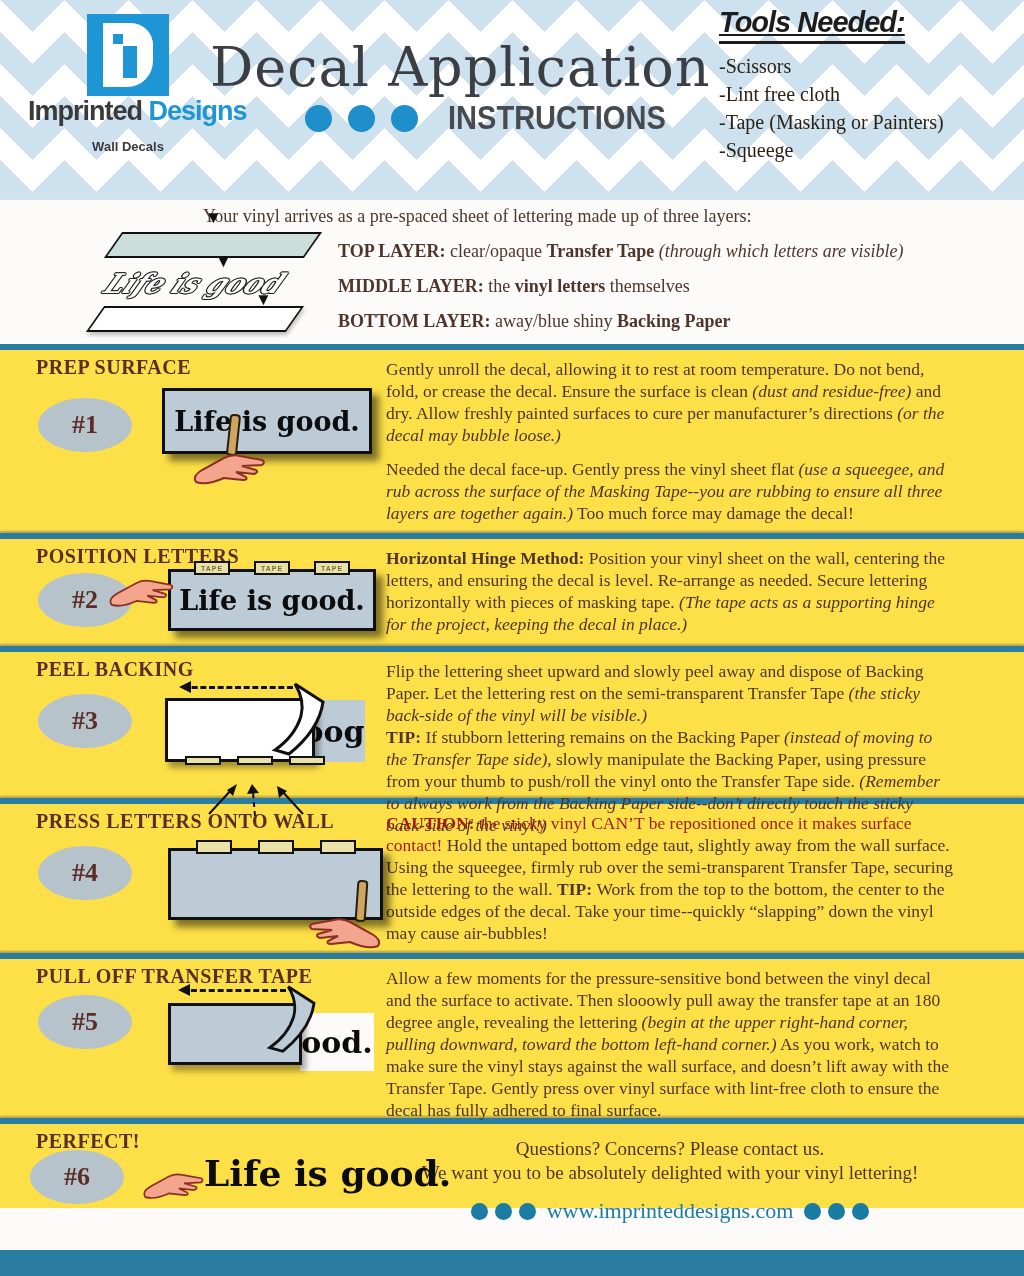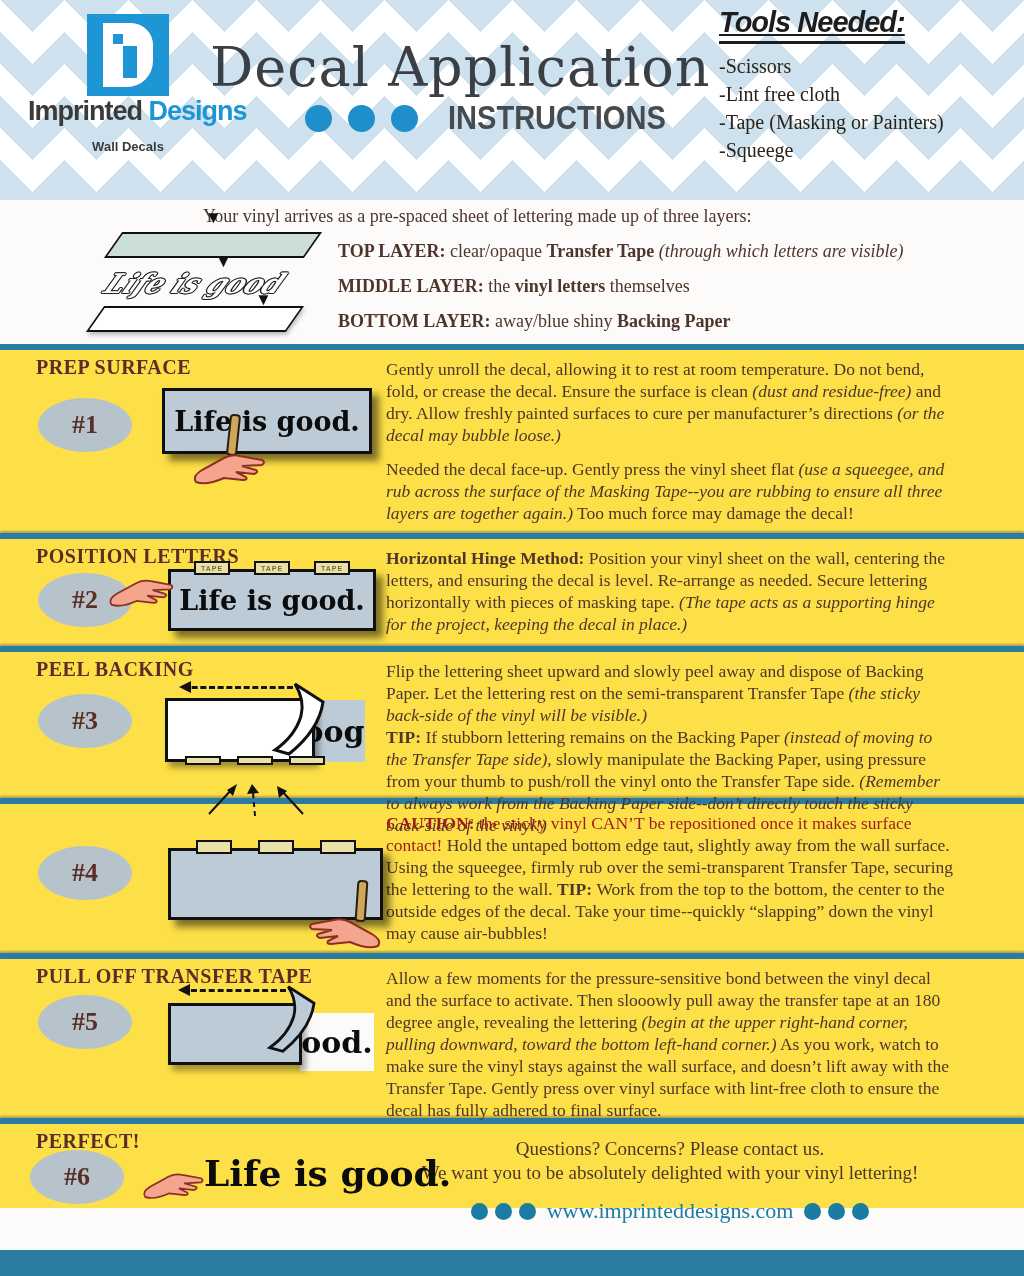--- a/index.html
+++ b/index.html
@@ -218,20 +218,21 @@
     </div>
     <div class="step-right">
       <p style="margin-bottom:0;"><span class="s-n">Flip the lettering sheet upward and slowly peel away and dispose of Backing Paper. Let the lettering rest on the semi-transparent Transfer Tape </span><span class="s-i">(the sticky back-side of the vinyl will be visible.)</span></p>
       <p><span class="s-b">TIP: </span><span class="s-n">If stubborn lettering remains on the Backing Paper </span><span class="s-i">(instead of moving to the Transfer Tape side)</span><span class="s-n">, slowly manipulate the Backing Paper, using pressure from your thumb to push/roll the vinyl onto the Transfer Tape side. </span><span class="s-i">(Remember to always work from the Backing Paper side--don’t directly touch the sticky back-side of the vinyl!)</span></p>
     </div>
   </div>
 
   <div class="divider"></div>
   <div class="step" style="height:149px">
     <div class="step-left">
+      <h2>PRESS LETTERS ONTO WALL</h2>
       <div class="badge" style="top:42px">
           <span>#4</span>
         </div>
       <div style="position:absolute; left:168px; top:44px; width:240px;">
         <div class="panel" style="width:215px; height:72px;"></div>
         <div class="tab" style="left:28px; top:-8px;"></div>
         <div class="tab" style="left:90px; top:-8px;"></div>
         <div class="tab" style="left:152px; top:-8px;"></div>
         <div class="stick" style="left:188px; top:32px; transform:rotate(4deg);"></div>
         <svg style="position:absolute; left:138px; top:64px; transform:scaleX(-1);" width="78" height="40" viewBox="0 0 78 40">

